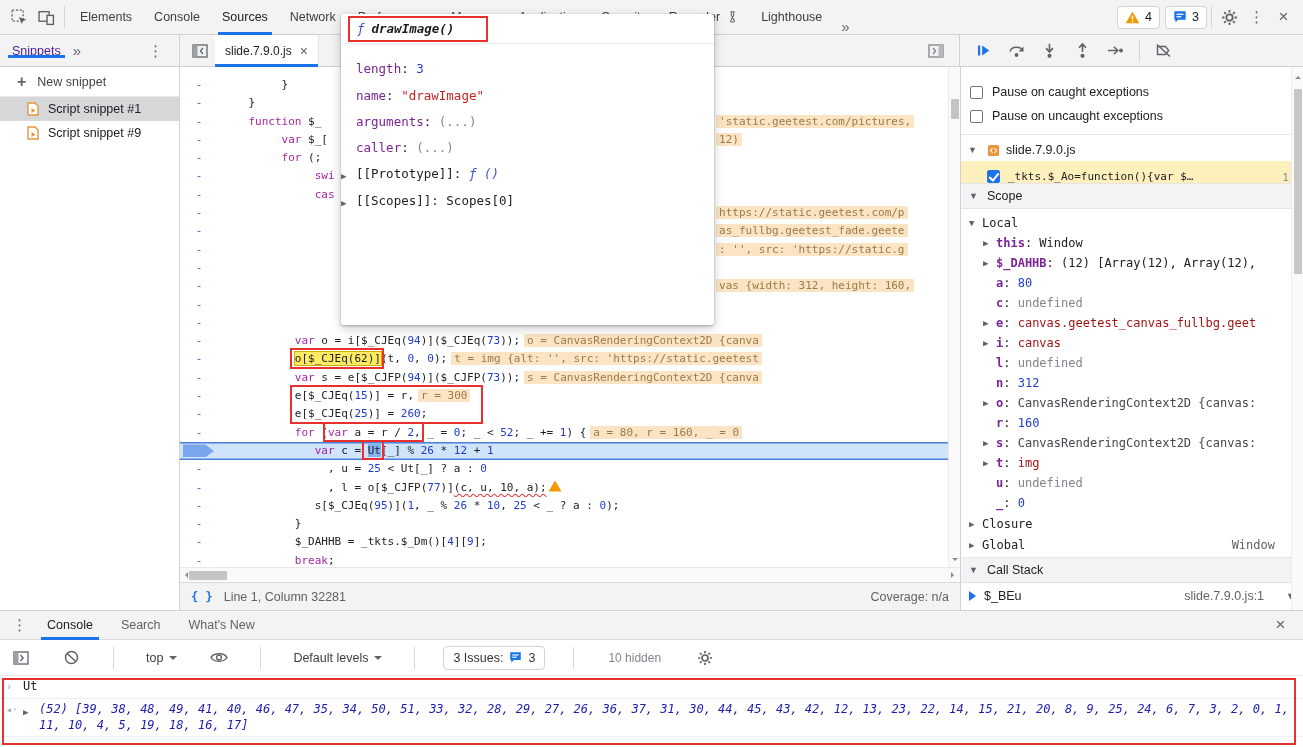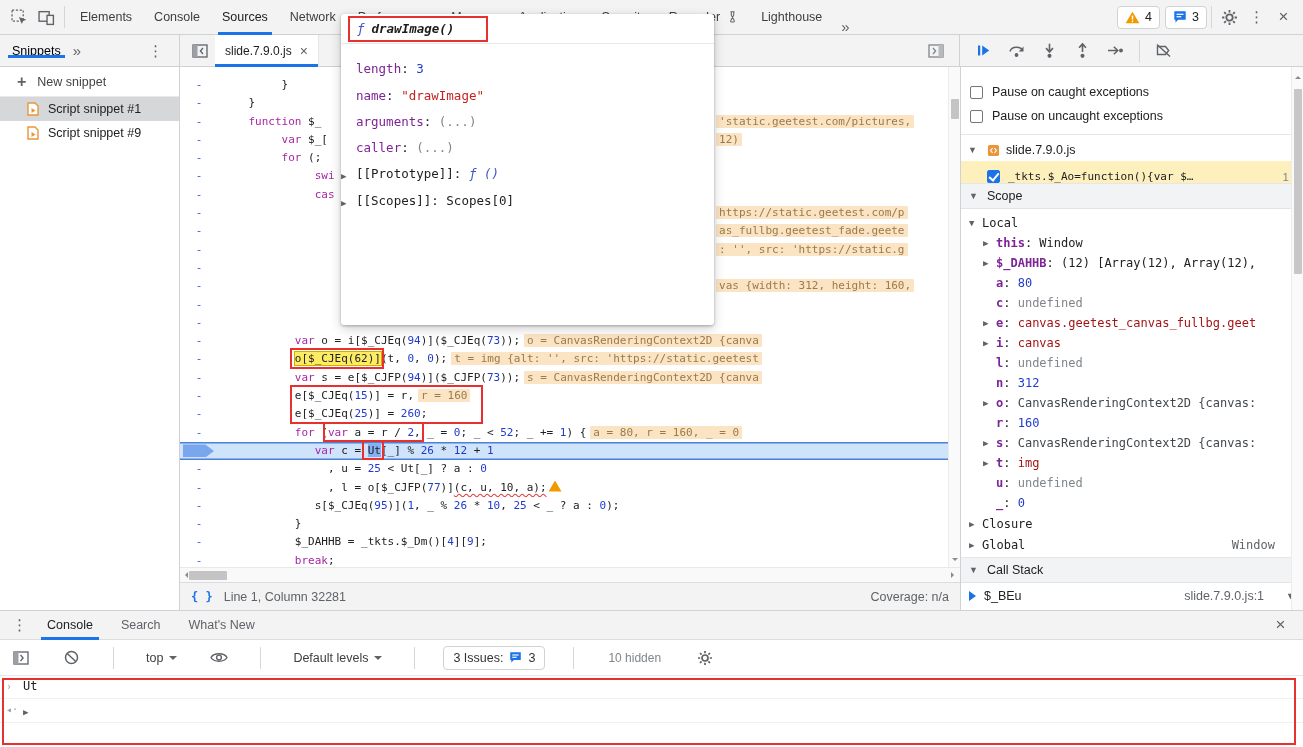--- a/index.html
+++ b/index.html
@@ -16,21 +16,21 @@
 .tab.active::after{content:"";position:absolute;left:7px;right:7px;bottom:0;height:3px;background:#1a73e8}
 .moretabs{color:#5f6368;font-size:15px;padding:0 8px;cursor:pointer}
 #topspacer{flex:1}
 .badge{display:flex;align-items:center;gap:5px;border:1px solid #d0d3d6;background:#fff;border-radius:4px;height:23px;padding:0 7px;margin-left:5px;cursor:pointer;font-size:12.5px;color:#202124}
 .kebab{font-size:15px;color:#5f6368;letter-spacing:0}
 .closex{font-size:17px;color:#5f6368}
 
 
 #secondrow{height:32px;display:flex;background:#f3f3f3;border-bottom:1px solid #cfd1d4;position:relative;z-index:4}
 #snipshead{width:180px;flex:none;display:flex;align-items:center;border-right:1px solid #cfd1d4;padding:0 8px 0 10px}
-.paneltab{position:relative;height:14px;display:flex;align-items:center;padding:0 2px;font-size:12.5px;color:#000000}
+.paneltab{position:relative;height:14px;display:flex;align-items:center;padding:0 2px;font-size:12.5px;color:#4c1d95}
 .paneltab::after{content:"";position:absolute;left:-2px;right:-2px;bottom:0;height:3px;background:#1a73e8}
 #snipshead .moretabs{padding:0 10px}
 #snipshead .kebab{margin-left:auto;padding-right:4px}
 #filetabs{width:780px;flex:none;display:flex;align-items:center;border-right:1px solid #cfd1d4;padding-left:6px}
 .filetab{height:32px;display:flex;align-items:center;gap:8px;padding:0 10px;background:#fff;position:relative;font-size:12px;color:#202124;border-right:1px solid #e6e6e6}
 .filetab::after{content:"";position:absolute;left:0;right:0;bottom:0;height:3px;background:#1a73e8}
 .ftclose{color:#5f6368;font-size:14px;cursor:pointer}
 #filetabs .tbicon.navtoggle{margin-right:2px}
 #filetabs .tbicon.paneltoggle{margin-left:auto;margin-right:10px}
 #dbgbar{width:343px;flex:none;display:flex;align-items:center;padding:0 10px;gap:6px;border-left:0}
@@ -406,21 +406,21 @@
             <div class="cl">
               <span class="gut">-</span>
               <span class="ct"><span class="sg-p">           </span><span class="sg-yh">o[$_CJEq(62)]</span><span class="sg-p">(t, </span><span class="sg-n">0</span><span class="sg-p">, </span><span class="sg-n">0</span><span class="sg-p">);</span><span class="sg-ev">t = img {alt: '', src: 'https://static.geetest</span></span>
             </div>
             <div class="cl">
               <span class="gut">-</span>
               <span class="ct"><span class="sg-p">           </span><span class="sg-k">var</span><span class="sg-p"> s = e[$_CJFP(</span><span class="sg-n">94</span><span class="sg-p">)]($_CJFP(</span><span class="sg-n">73</span><span class="sg-p">));</span><span class="sg-ev">s = CanvasRenderingContext2D {canva</span></span>
             </div>
             <div class="cl">
               <span class="gut">-</span>
-              <span class="ct"><span class="sg-p">           e[$_CJEq(</span><span class="sg-n">15</span><span class="sg-p">)] = r,</span><span class="sg-ev">r = 160</span></span>
+              <span class="ct"><span class="sg-p">           e[$_CJEq(</span><span class="sg-n">15</span><span class="sg-p">)] = r,</span><span class="sg-ev">r = 300</span></span>
             </div>
             <div class="cl">
               <span class="gut">-</span>
               <span class="ct"><span class="sg-p">           e[$_CJEq(</span><span class="sg-n">25</span><span class="sg-p">)] = </span><span class="sg-n">260</span><span class="sg-p">;</span></span>
             </div>
             <div class="cl">
               <span class="gut">-</span>
               <span class="ct"><span class="sg-p">           </span><span class="sg-k">for</span><span class="sg-p"> (</span><span class="sg-k">var</span><span class="sg-p"> a = r / </span><span class="sg-n">2</span><span class="sg-p">, _ = </span><span class="sg-n">0</span><span class="sg-p">; _ &lt; </span><span class="sg-n">52</span><span class="sg-p">; _ += </span><span class="sg-n">1</span><span class="sg-p">) {</span><span class="sg-ev">a = 80, r = 160, _ = 0</span></span>
             </div>
             <div class="cl cur">
@@ -679,20 +679,21 @@
         </span>
     </div>
     <div id="cout">
         <div class="centry">
           <span class="cmark">›</span>
           <span class="ctext">Ut</span>
         </div>
         <div class="centry">
           <span class="cmark">◂·</span>
           <span class="carrow">▶</span>
+          <span class="cpreview">(52) [39, 38, 48, 49, 41, 40, 46, 47, 35, 34, 50, 51, 33, 32, 28, 29, 27, 26, 36, 37, 31, 30, 44, 45, 43, 42, 12, 13, 23, 22, 14, 15, 21, 20, 8, 9, 25, 24, 6, 7, 3, 2, 0, 1, 11, 10, 4, 5, 19, 18, 16, 17]</span>
         </div>
       </div>
   </div>
 
   <div id="popup">
     <div id="pophdr">
       <span id="popfn">ƒ</span>
       <span id="popname">drawImage()</span>
     </div>
     <div id="popbody">

